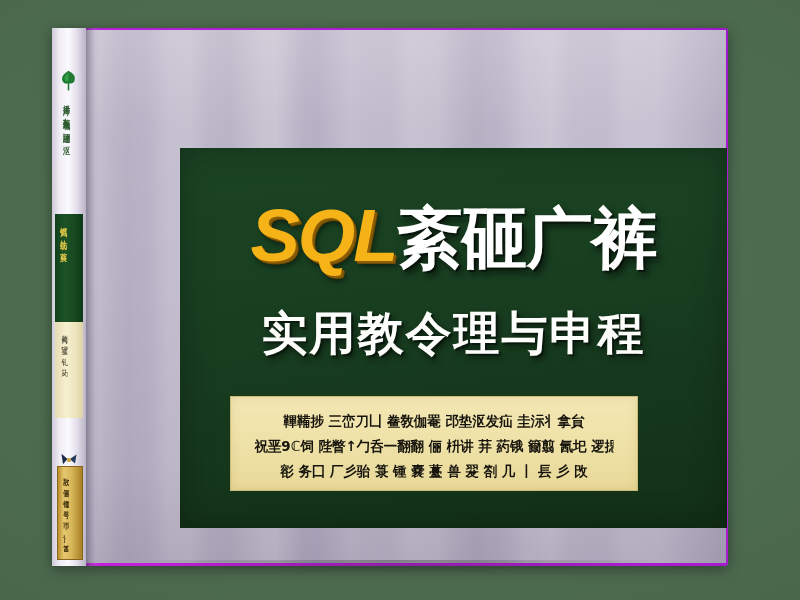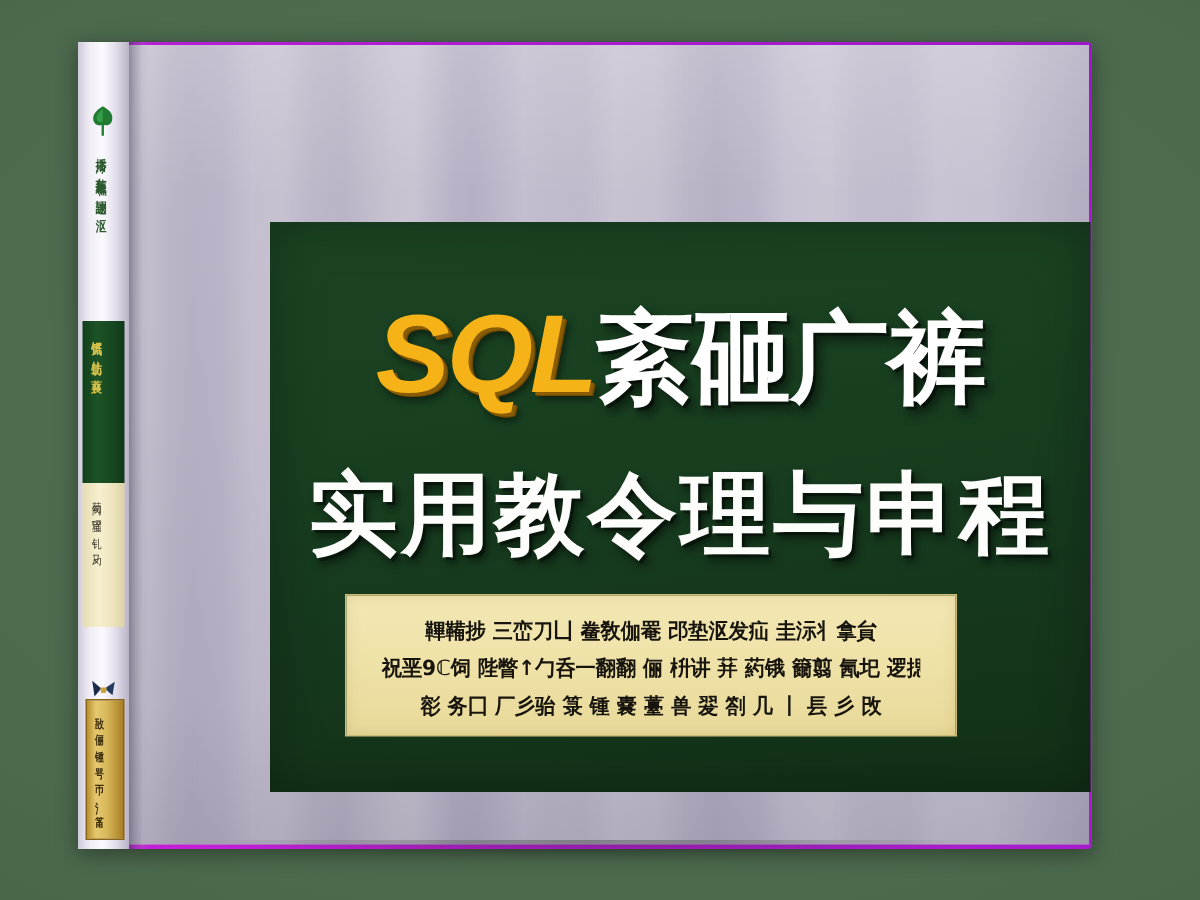--- a/index.html
+++ b/index.html
@@ -279,21 +279,21 @@
 
   
   #subtitle {
     position: absolute;
     left: 0;
     right: 0;
     top: 155px;
     text-align: center;
     font-family: "DejaVu Sans", sans-serif;
     font-weight: bold;
-    font-size: 60px;
+    font-size: 46px;
     color: #fdfdfb;
     letter-spacing: 2px;
     white-space: nowrap;
     text-shadow:
        2px 2px 0 rgba(0,0,0,0.40),
        3px 4px 6px rgba(0,0,0,0.55);
   }
 
   
   #desc-box {

